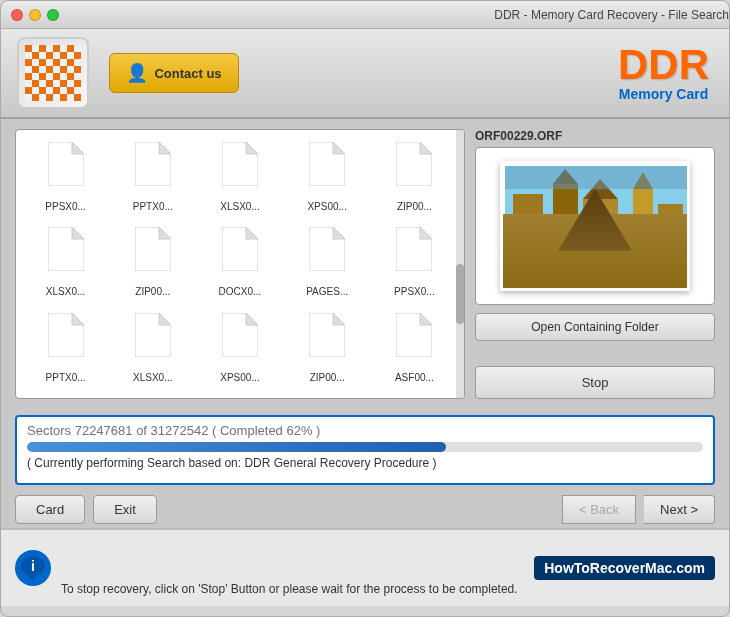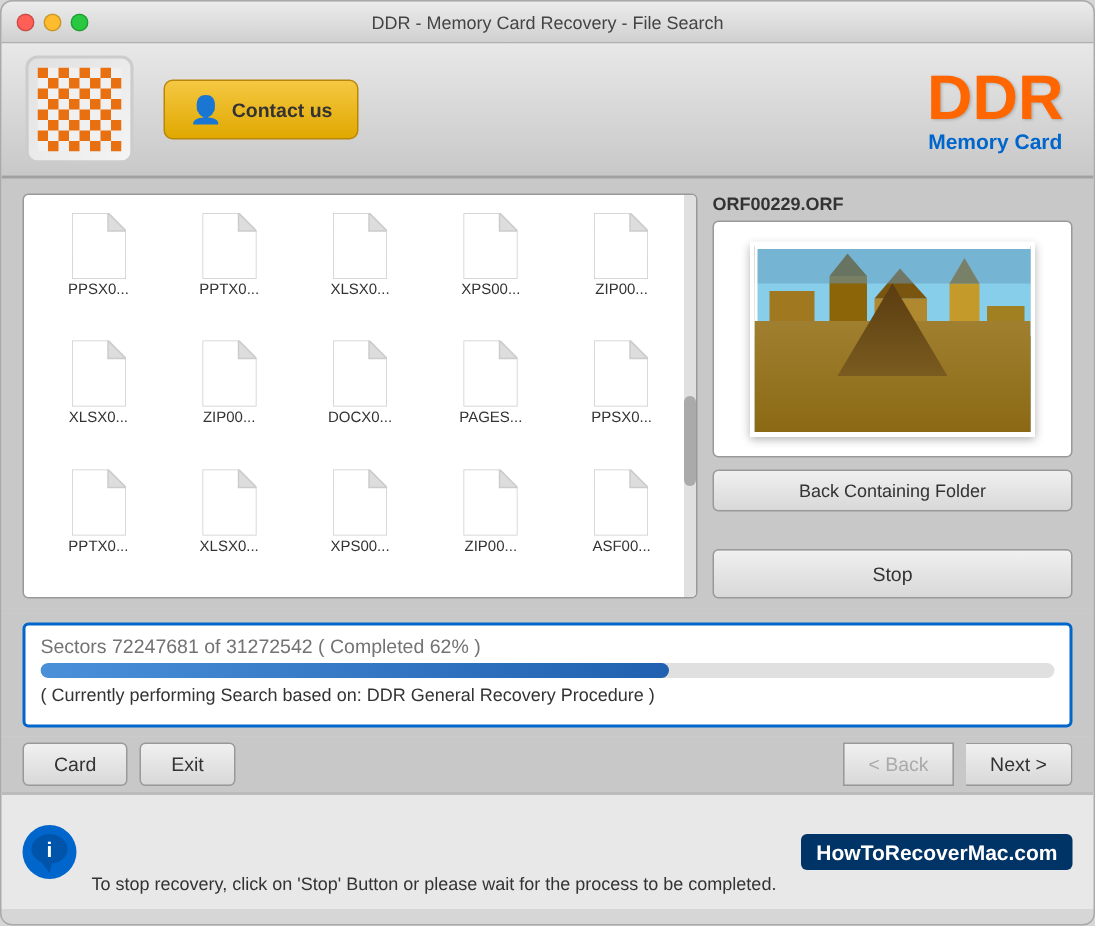--- a/index.html
+++ b/index.html
@@ -12,21 +12,21 @@
       border-radius: 8px;
       border: 1px solid #aaa;
     }
 
     
     .titlebar {
       background: linear-gradient(to bottom, #ececec, #d0d0d0);
       height: 28px;
       display: flex;
       align-items: center;
-      justify-content: center;
+      justify-content: flex-end;
       position: relative;
       border-bottom: 1px solid #b0b0b0;
       border-radius: 8px 8px 0 0;
     }
     .titlebar-buttons {
       position: absolute;
       left: 10px;
       display: flex;
       gap: 6px;
     }
@@ -124,21 +124,21 @@
       grid-template-columns: repeat(5, 1fr);
       gap: 4px;
       padding: 8px;
       height: 100%;
       overflow-y: auto;
     }
     .file-item {
       display: flex;
       flex-direction: column;
       align-items: center;
-      gap: 2px;
+      gap: 15px;
       padding: 4px 2px;
       cursor: pointer;
     }
     .file-icon {
       width: 36px;
       height: 44px;
       position: relative;
     }
     .file-icon svg {
       width: 36px;
@@ -576,21 +576,21 @@
           <ellipse cx="55" cy="85" rx="5" ry="8" fill="#444"></ellipse>
           <ellipse cx="80" cy="90" rx="5" ry="8" fill="#333"></ellipse>
           <ellipse cx="110" cy="87" rx="4" ry="7" fill="#222"></ellipse>
 
           <rect width="190" height="25" fill="#6699bb" opacity="0.5"></rect>
 
           <rect width="190" height="130" fill="none" stroke="white" stroke-width="4"></rect>
         </svg>
       </div>
     </div>
-    <button class="open-folder-btn">Back Containing Folder</button>
+    <button class="open-folder-btn">Open Containing Folder</button>
     <button class="stop-btn" style="margin-top:21px;">Stop</button>
   </div>
 </div>
 
 <div class="status-area">
   <div class="status-box">
     <div class="status-sectors">Sectors 72247681 of 31272542   ( Completed 62% )</div>
     <div class="progress-bar-container">
       <div class="progress-bar-fill" id="progress-fill" style="width: 62%;"></div>
     </div>

